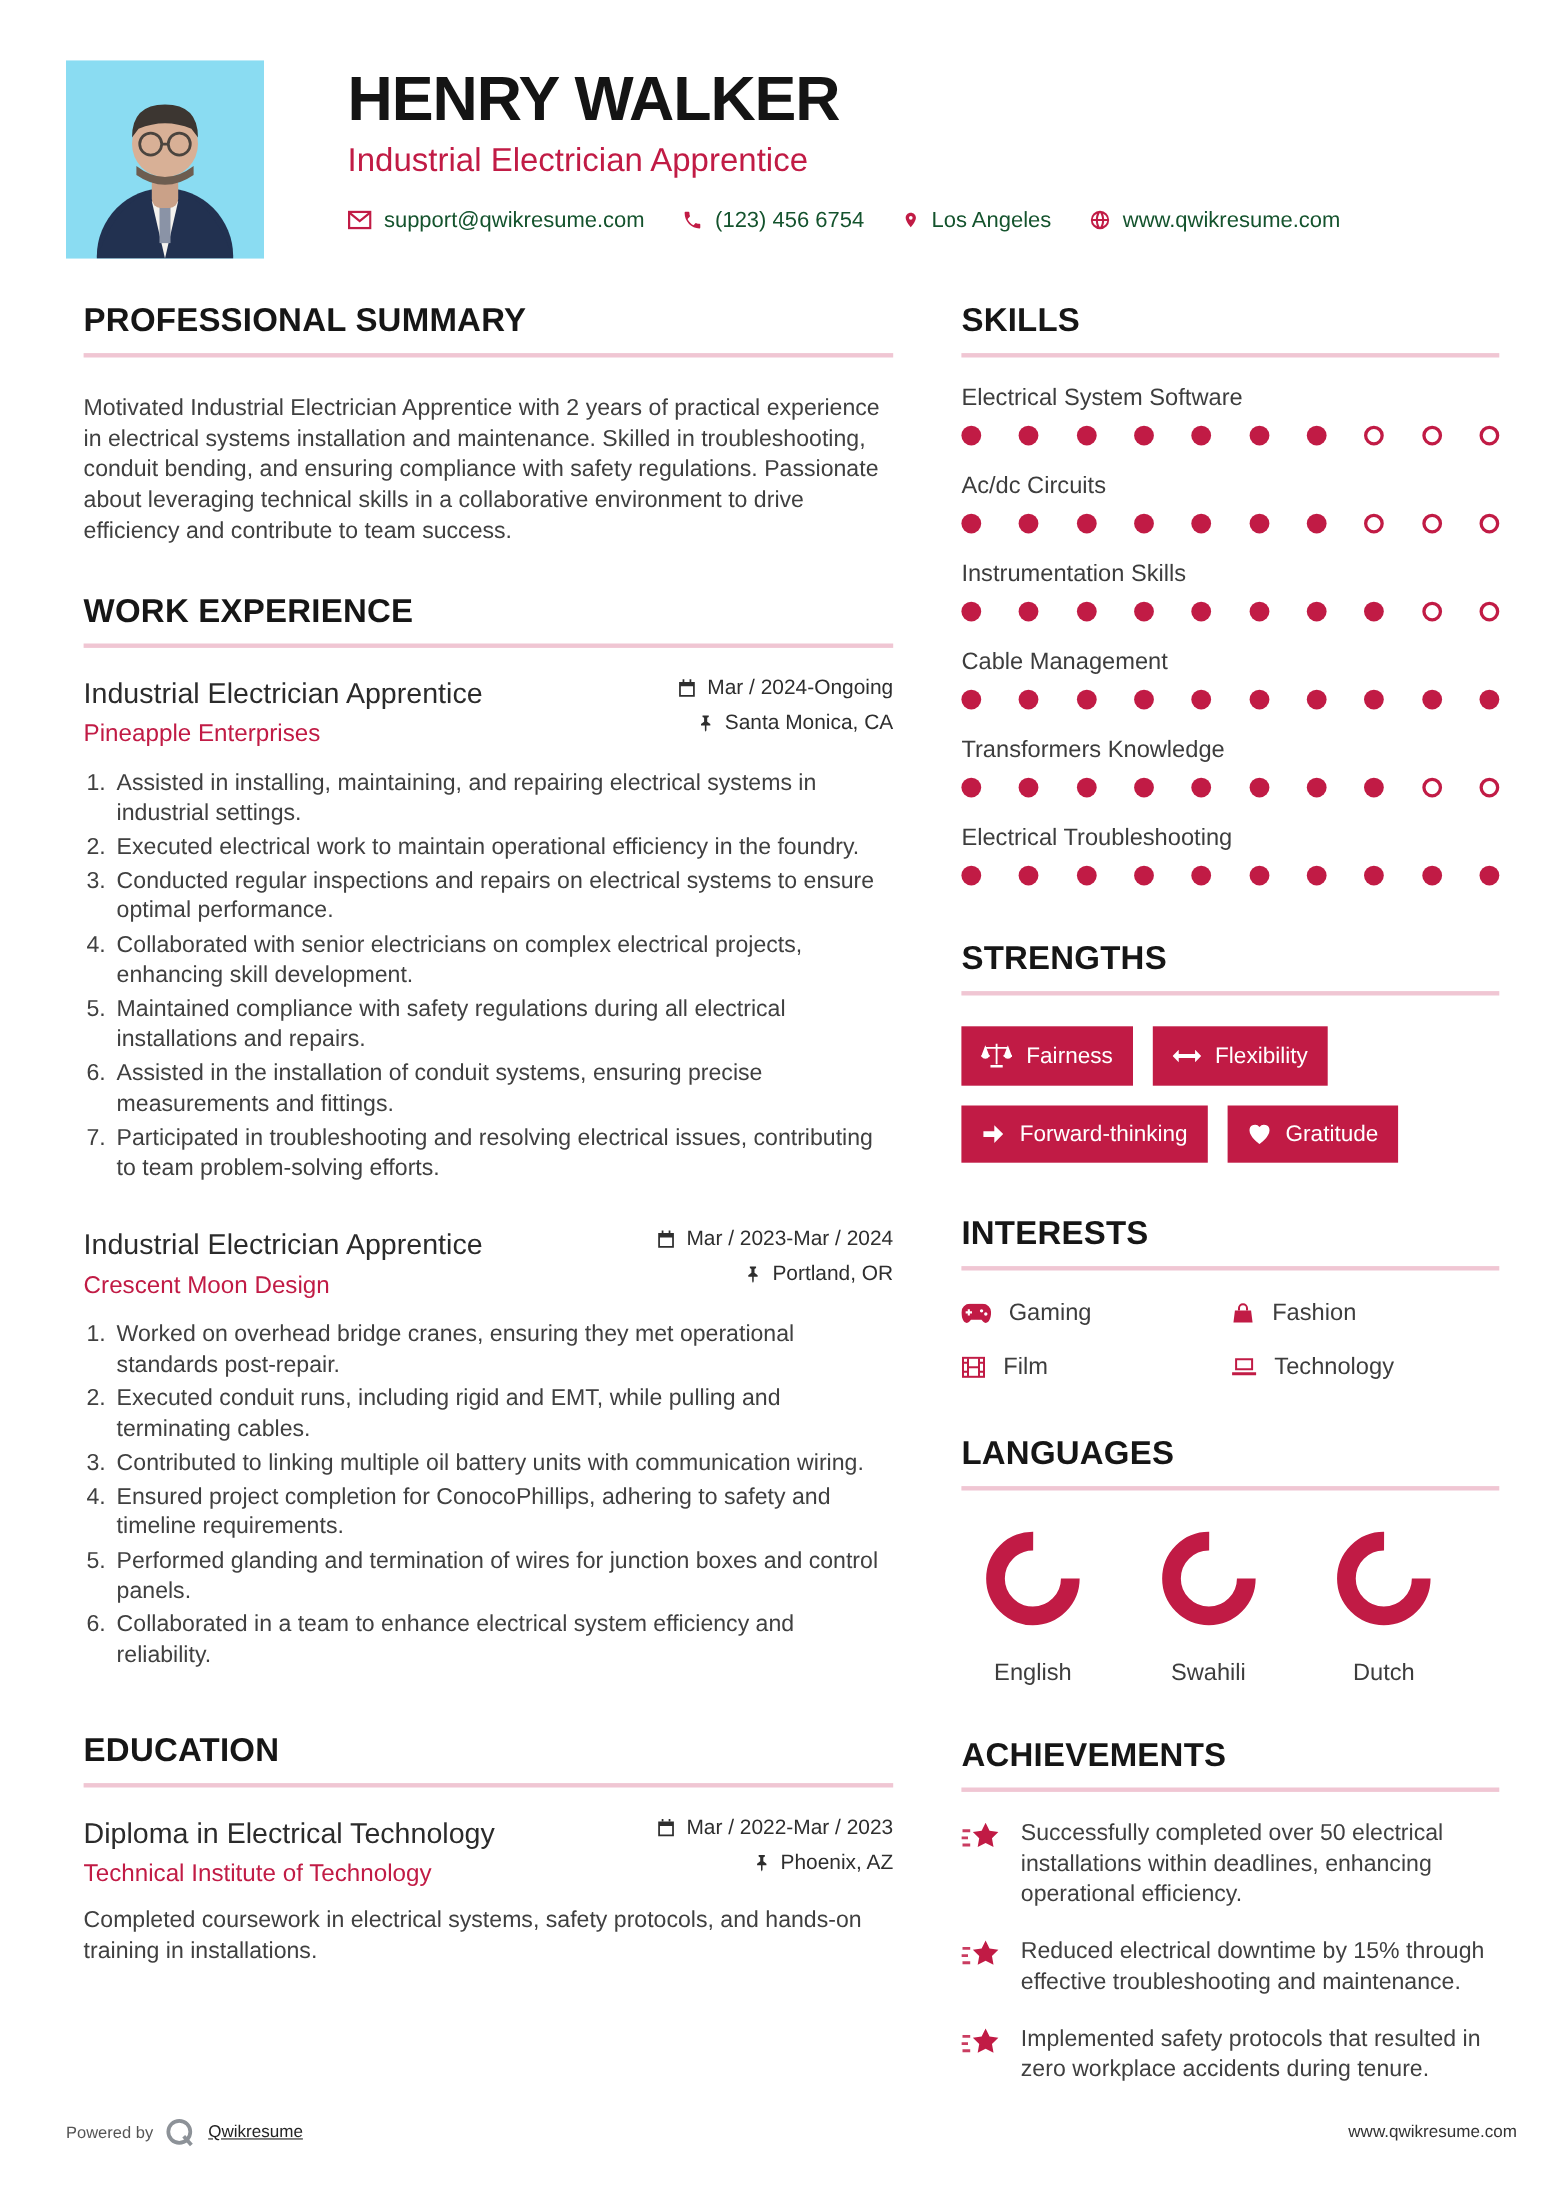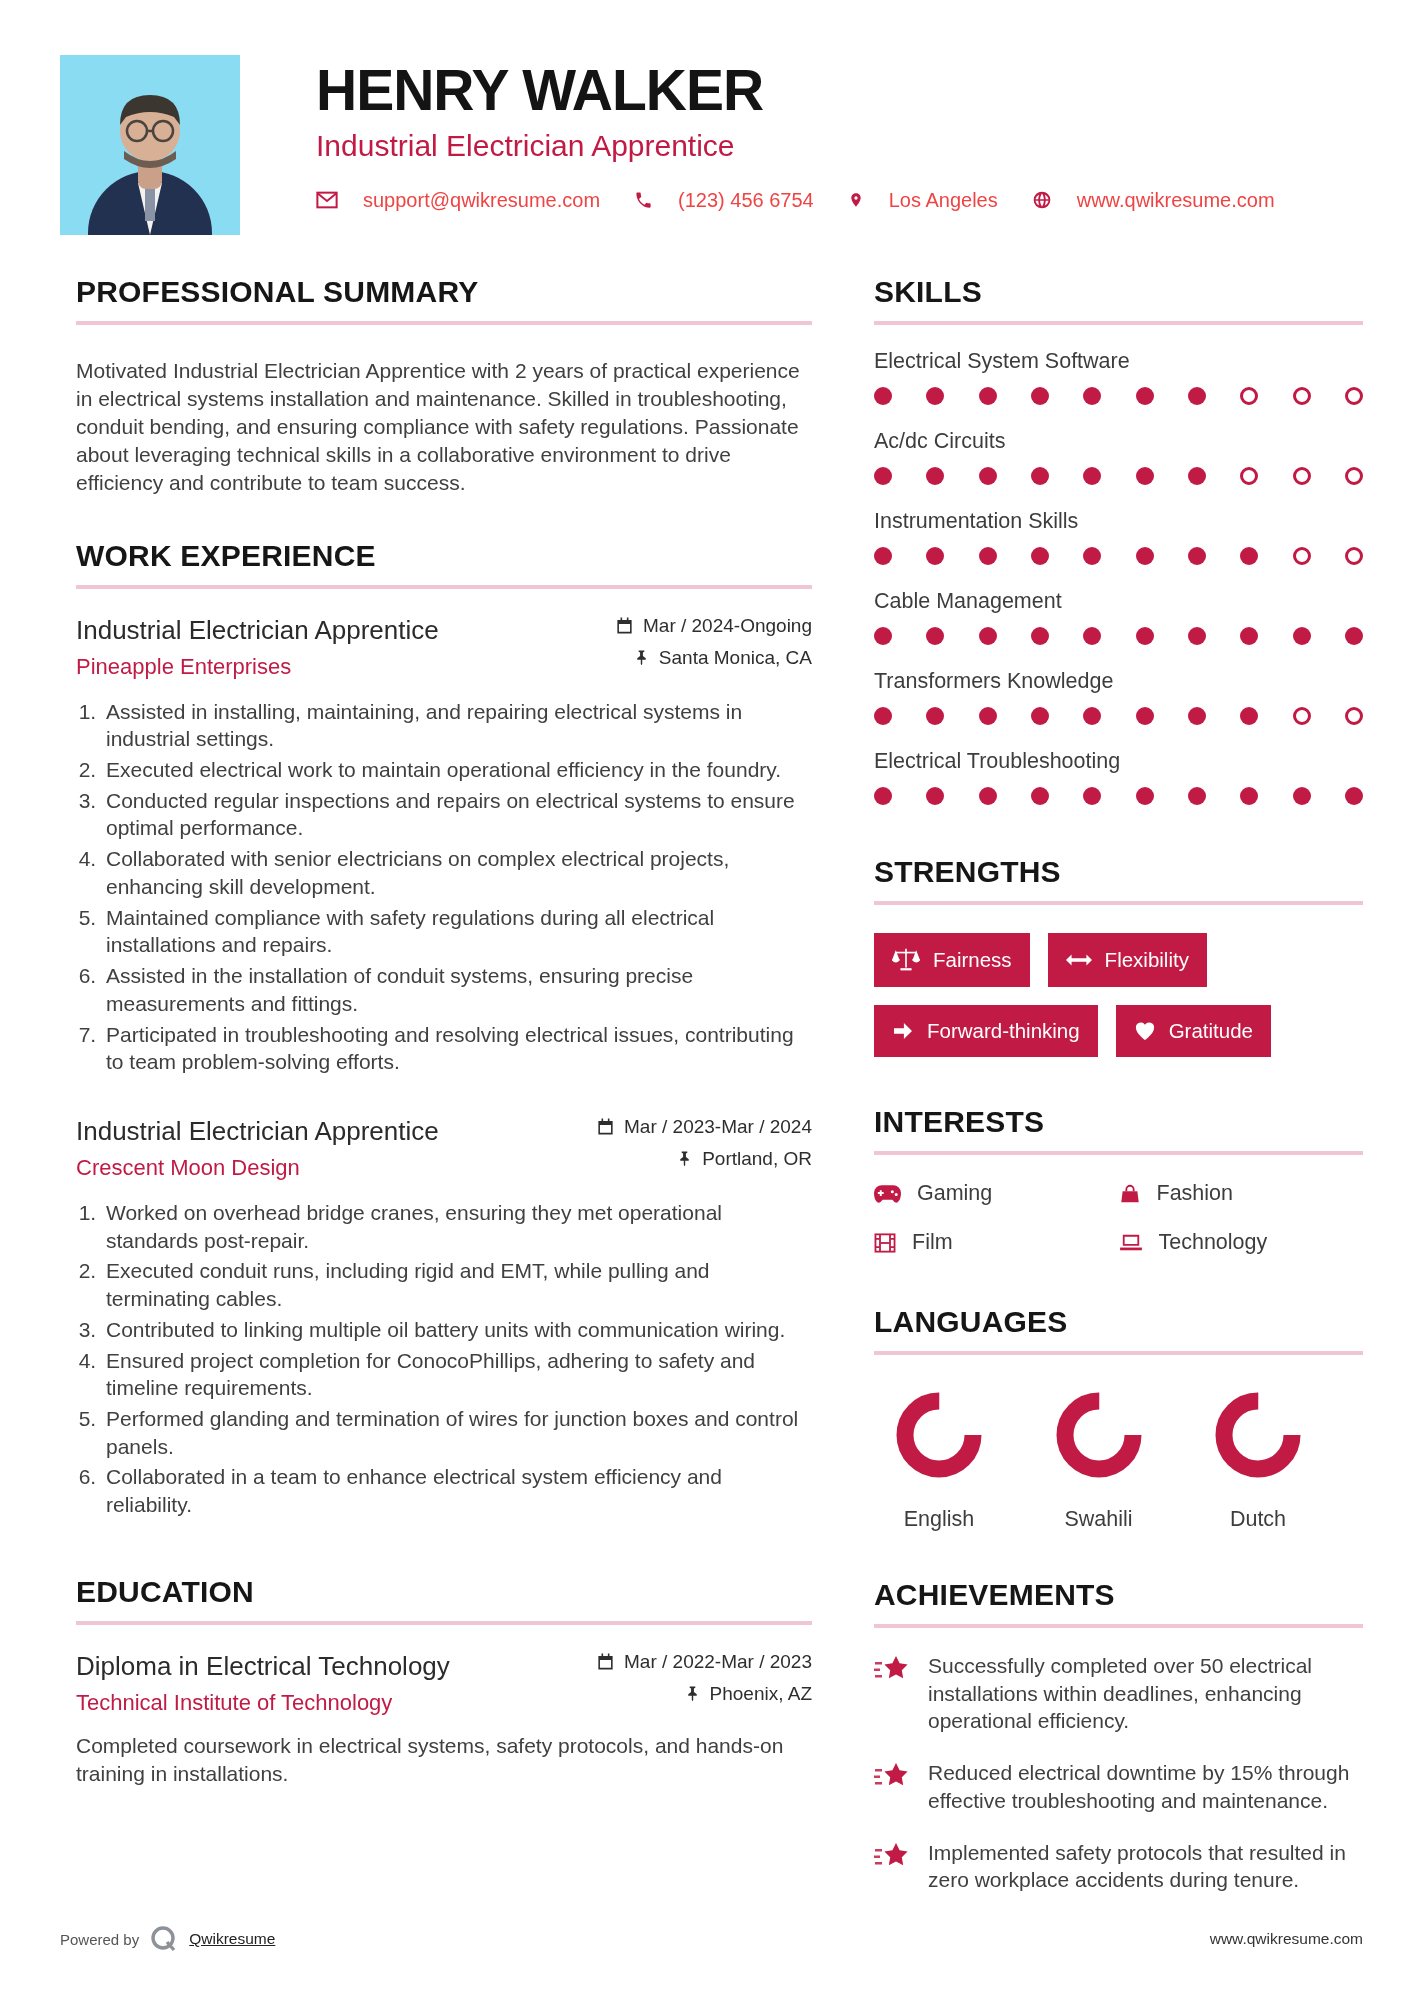--- a/index.html
+++ b/index.html
@@ -10,21 +10,21 @@
     color:#3f3f3f; position:relative; overflow:hidden;
   }
   
   .header { display:flex; gap:76px; padding:55px 44px 0 60px; }
   .photo { width:180px; height:180px; flex:0 0 180px; background:#8adcf2; overflow:hidden; }
   .photo svg { display:block; }
   .headline { padding-top:6px; }
   .name { font-size:57px; font-weight:800; letter-spacing:-1px; color:#141414; line-height:1.05; }
   .job-title { font-size:30px; color:var(--accent); margin-top:8px; font-weight:500; }
   .contact-row { display:flex; align-items:center; gap:34px; margin-top:26px; }
-  .contact-item { display:flex; align-items:center; gap:25px; font-size:20px; color:#ef4444; }
+  .contact-item { display:flex; align-items:center; gap:11px; font-size:20px; color:#14532d; }
   .contact-item .ic { color:var(--accent); display:inline-flex; }
   
   .columns { display:flex; gap:62px; padding:40px 44px 0 76px; }
   .col-left { width:736px; flex:0 0 736px; }
   .col-right { flex:1; }
   h2.sec { font-size:30px; font-weight:800; color:#161616; letter-spacing:.2px; }
   .rule { height:4px; background:var(--rule); margin-top:12px; }
   section { margin-bottom:42px; }
   
   .summary-text { margin-top:32px; font-size:21px; line-height:1.33; color:#404040; }
@@ -57,21 +57,21 @@
   .badge .ic { display:inline-flex; color:#fff; }
   
   .langs { display:flex; justify-content:space-between; margin-top:34px; padding-right:40px; }
   .lang { display:flex; flex-direction:column; align-items:center; width:130px; }
   .lang-label { margin-top:22px; font-size:21.5px; color:#3d3d3d; }
   
   .ach { display:flex; gap:16px; margin-top:24px; }
   .ach .ic { flex:0 0 38px; color:var(--accent); padding-top:2px; }
   .ach-text { font-size:21px; line-height:1.32; color:#404040; }
   
-  .footer { position:absolute; left:60px; right:44px; bottom:36px;
+  .footer { position:absolute; left:60px; right:28px; bottom:36px;
             display:flex; justify-content:space-between; align-items:center; }
   .f-left { display:flex; align-items:center; gap:10px; }
   .powered { font-size:15px; color:#555; }
   .brand { font-size:15.5px; color:#222; text-decoration:underline; font-weight:500; }
   .f-site { font-size:15.5px; color:#333; }
   .qlogo { display:inline-flex; }
 </style>
 </head>
 <body>
 

